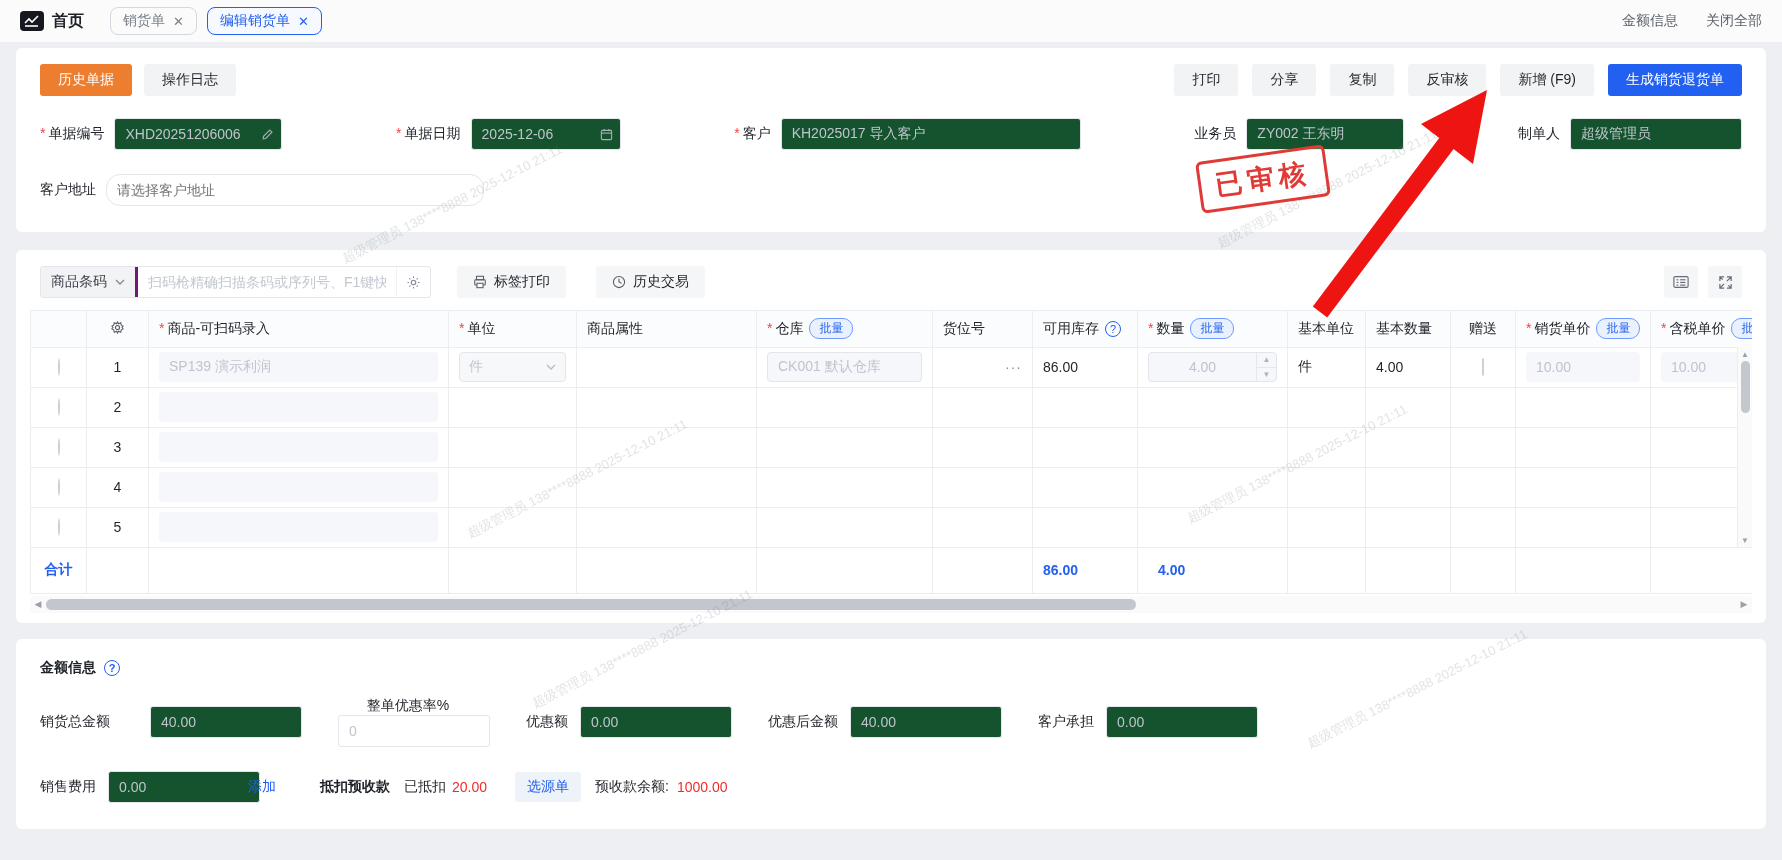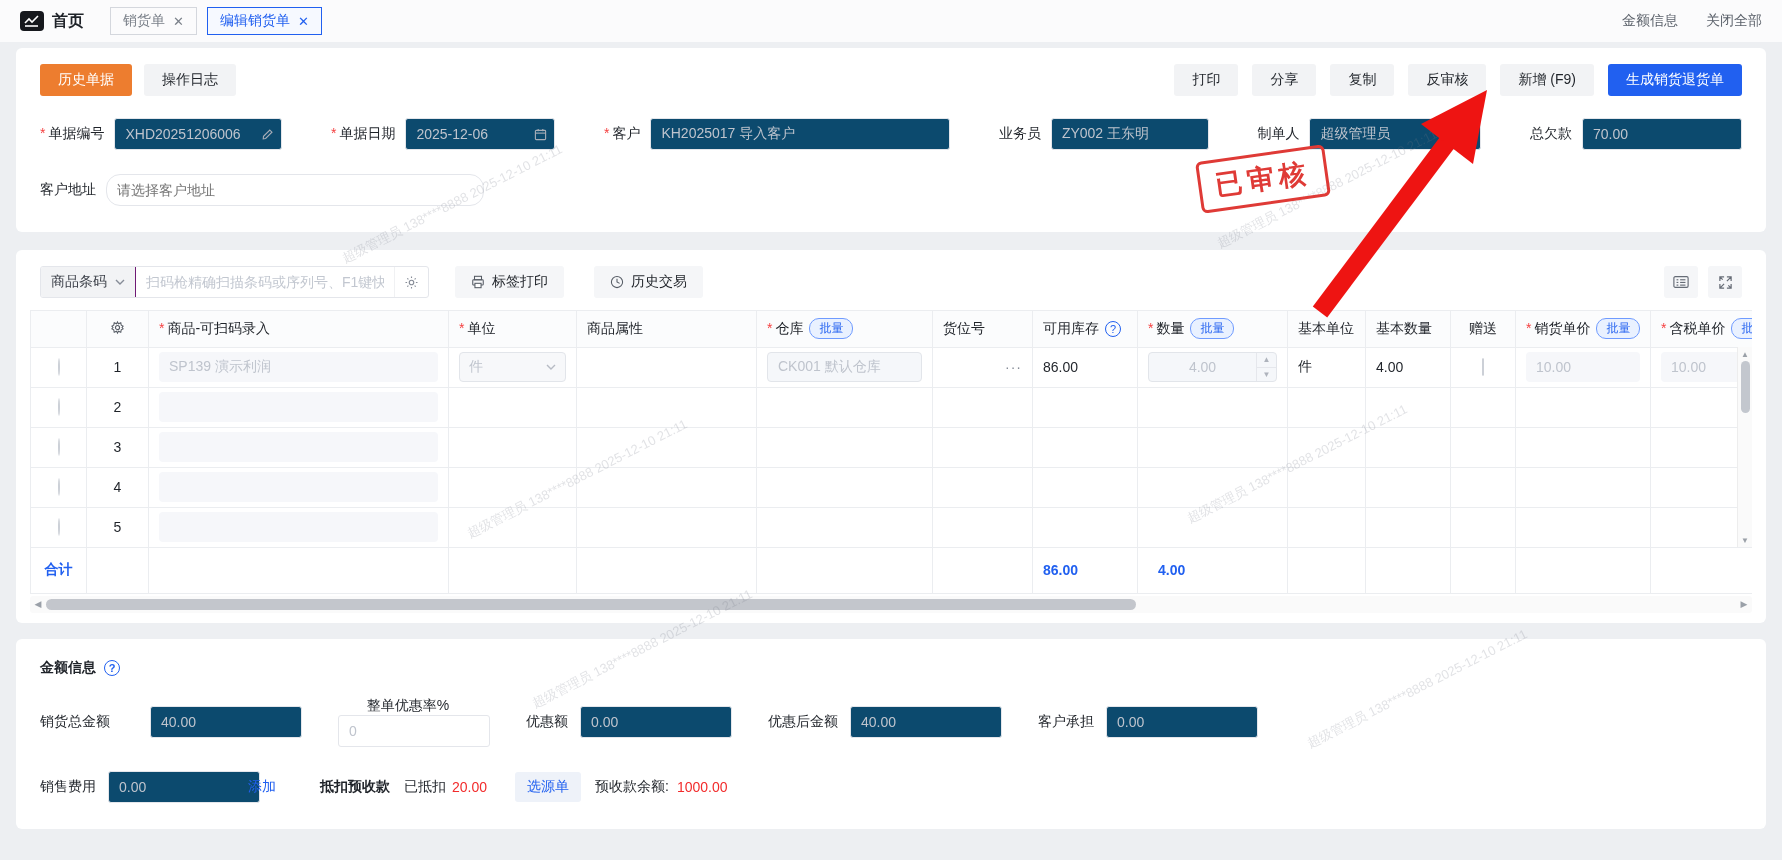--- a/index.html
+++ b/index.html
@@ -8,21 +8,21 @@
     font-family: "Liberation Sans", "DejaVu Sans", sans-serif;
     font-size: 14px; color:#1f2329; background:#edeff2;
     position:relative; overflow:hidden;
   }
   .page { position:relative; width:1782px; height:860px; }
 
   
   .tabbar { height:42px; background:#fbfbfc; display:flex; align-items:center; padding:0 20px; }
   .logo { width:24px; height:20px; background:#16181d; border-radius:4px; display:flex; align-items:center; justify-content:center; margin-right:8px; }
   .home { font-weight:bold; font-size:16px; margin-right:26px; }
-  .tab { display:flex; align-items:center; gap:8px; height:28px; padding:0 12px; border:1px solid #d4d7dd; border-radius:0; background:#fbfbfc; color:#7a8089; margin-right:10px; cursor:pointer; }
+  .tab { display:flex; align-items:center; gap:8px; height:28px; padding:0 12px; border:1px solid #d4d7dd; border-radius:8px; background:#fbfbfc; color:#7a8089; margin-right:10px; cursor:pointer; }
   .tab .x { font-size:13px; }
   .tab.active { border-color:#2160f0; color:#2160f0; background:#f6f9ff; }
   .tabbar-right { margin-left:auto; display:flex; gap:28px; color:#5c626b; }
   .tabbar-right span { cursor:pointer; }
 
   
   .card { background:#fff; border-radius:6px; margin:0 16px; position:relative; }
   .card1 { margin-top:6px; padding:16px 24px 26px; }
   .card2 { margin-top:18px; padding:16px 14px 10px; }
   .card3 { margin-top:16px; padding:20px 24px 26px; }
@@ -33,29 +33,29 @@
   .btn.orange { background:#ed7d2f; color:#fff; }
   .btn.primary { background:#2160f0; color:#fff; }
   .actions-left { display:flex; gap:12px; }
   .actions-right { margin-left:auto; display:flex; gap:14px; }
 
   
   .form-row { display:flex; align-items:center; margin-top:22px; }
   .field { display:flex; align-items:center; }
   .field label { white-space:nowrap; margin-right:10px; }
   .req::before { content:"*"; color:#f53f3f; margin-right:3px; }
-  .inp { height:32px; border:1px solid #e4e6eb; background:#0c4a6e; border-radius:3px; color:#bfc4cd; padding:0 10px; font-size:14px; font-family:inherit; width:100%; }
+  .inp { height:32px; border:1px solid #e4e6eb; background:#14532d; border-radius:3px; color:#bfc4cd; padding:0 10px; font-size:14px; font-family:inherit; width:100%; }
   .inp-wrap { position:relative; display:flex; align-items:center; }
   .inp-icon { position:absolute; right:8px; color:#a9aeb8; display:flex; }
   .inp.white { background:#fff; }
 
   
   .grid-toolbar { display:flex; align-items:center; padding:0 10px; }
   .scan-group { display:flex; align-items:stretch; height:32px; border:1px solid #e4e6eb; border-radius:3px; overflow:hidden; background:#fff; }
-  .scan-select { display:flex; align-items:center; gap:8px; background:#f2f3f5; padding:0 10px; color:#3c4049; border-right:1px solid #701a75; cursor:pointer; white-space:nowrap; }
+  .scan-select { display:flex; align-items:center; gap:8px; background:#f2f3f5; padding:0 10px; color:#3c4049; border-right:3px solid #701a75; cursor:pointer; white-space:nowrap; }
   .scan-input { border:none; outline:none; width:258px; padding:0 10px; font-size:14px; font-family:inherit; color:#333; }
   .scan-input::placeholder { color:#c2c7d0; }
   .scan-gear { display:flex; align-items:center; padding:0 9px; color:#868c97; border-left:1px solid #f0f1f3; cursor:pointer; }
   .tool-btn { height:32px; padding:0 16px; background:#f5f6f8; border-radius:3px; display:inline-flex; align-items:center; gap:7px; color:#1f2329; cursor:pointer; border:none; font-size:14px; font-family:inherit; }
   .icon-btn { width:34px; height:32px; background:#f5f6f8; border-radius:3px; display:inline-flex; align-items:center; justify-content:center; color:#666c76; cursor:pointer; border:none; }
 
   
   .table-wrap { position:relative; margin-top:12px; overflow:hidden; border-top:1px solid #ebedf0; }
   table { border-collapse:collapse; table-layout:fixed; width:1770px; }
   th,td { border:1px solid #ebedf0; border-top:none; font-weight:normal; font-size:14px; padding:0 10px; height:40px; text-align:left; background:#fff; overflow:hidden; white-space:nowrap; }
@@ -174,24 +174,20 @@
         <label class="req">客户</label>
         <input class="inp" style="width: 300px;" readonly="" value="KH2025017 导入客户">
       </div>
       <div class="field">
         <label>业务员</label>
         <input class="inp" style="width: 158px;" readonly="" value="ZY002 王东明">
       </div>
       <div class="field">
         <label>制单人</label>
         <input class="inp" style="width: 172px;" readonly="" value="超级管理员">
-      </div>
-      <div class="field">
-        <label>总欠款</label>
-        <input class="inp" style="width: 160px;" readonly="" value="70.00">
       </div>
     </div>
 
     <div class="form-row" style="margin-top:24px;">
       <div class="field">
         <label>客户地址</label>
         <input class="inp white" style="width: 378px; border-radius: 14px;" placeholder="请选择客户地址">
       </div>
     </div>
   </div>

